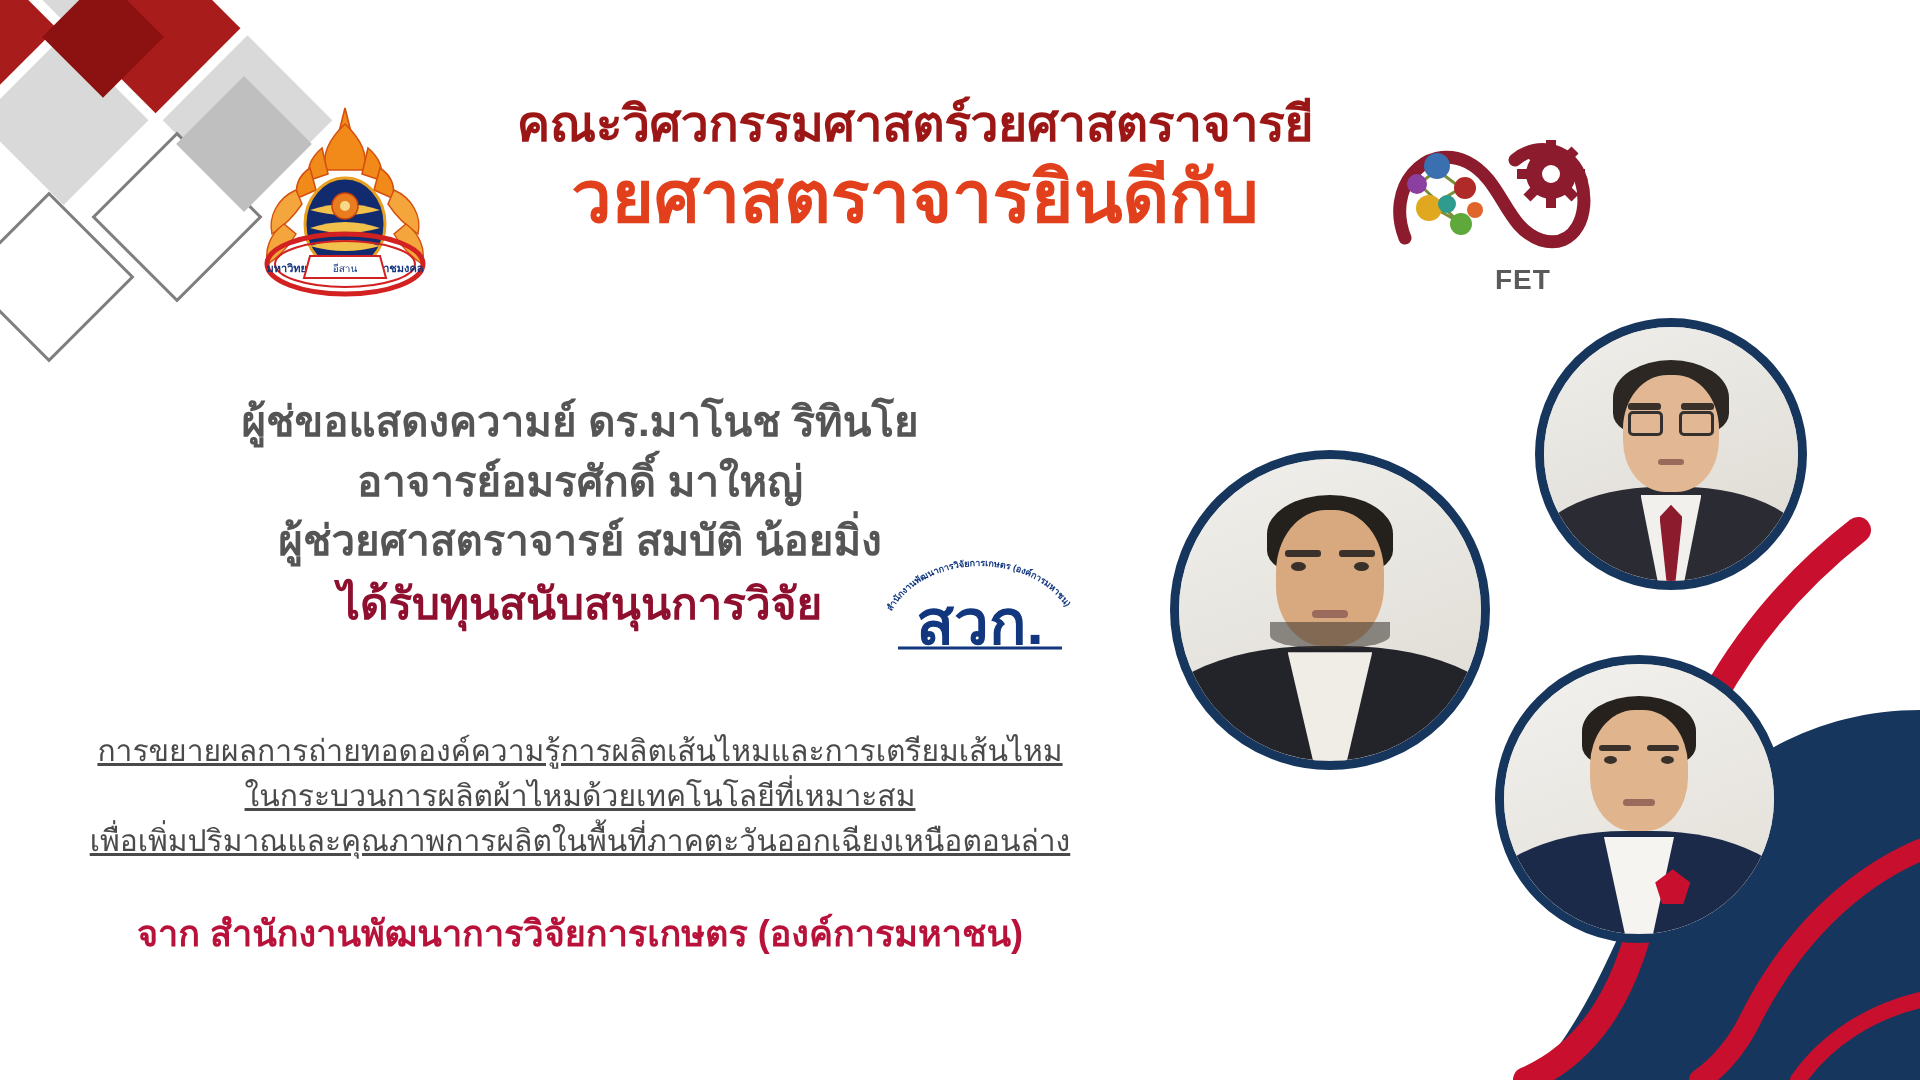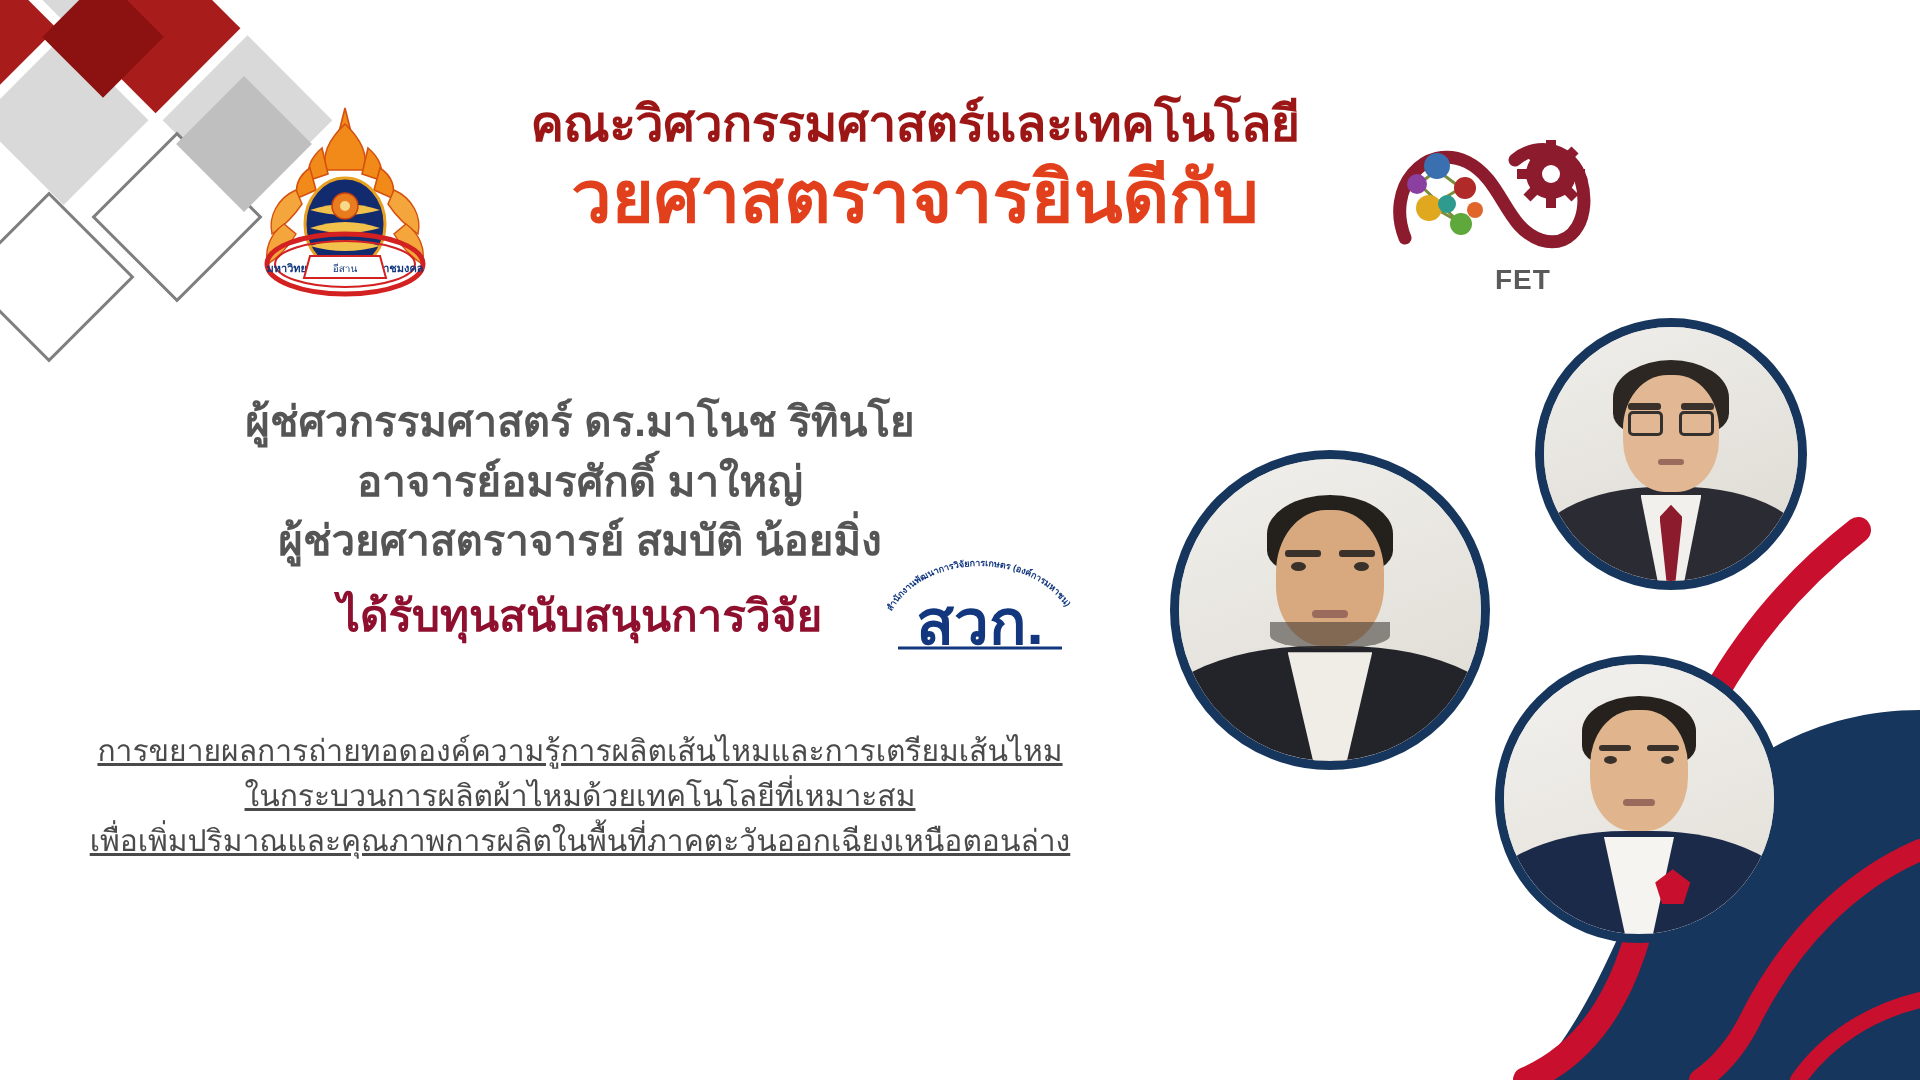--- a/index.html
+++ b/index.html
@@ -53,21 +53,21 @@
     width: 1040px;
     text-align: center;
     color: #555555;
   }
   .name-line {
     font-size: 42px; font-weight: bold; line-height: 1.42;
     white-space: nowrap;
   }
   .grant-line {
     font-size: 44px; font-weight: bold; color: #8e0f2e;
-    line-height: 1.5; margin-top: 12px;
+    line-height: 1.5; 
   }
 
   
   .arda-logo { position: absolute; left: 880px; top: 548px; width: 200px; height: 110px; }
 
   
   .description {
     position: absolute;
     top: 728px; left: 20px;
     width: 1120px;
@@ -159,21 +159,21 @@
         <ellipse cx="95" cy="158" rx="78" ry="30" fill="none" stroke="#d32020" stroke-width="5"></ellipse>
         <ellipse cx="95" cy="158" rx="70" ry="23" fill="none" stroke="#d32020" stroke-width="2"></ellipse>
         <text x="95" y="166" font-size="11" fill="#12377e" text-anchor="middle" font-family="'Liberation Sans', sans-serif" font-weight="bold">มหาวิทยาลัยเทคโนโลยีราชมงคล</text>
 
         <path d="M60 150 L130 150 L136 172 L54 172 Z" fill="#ffffff" stroke="#d32020" stroke-width="2"></path>
         <text x="95" y="166" font-size="10" fill="#12377e" text-anchor="middle" font-family="'Liberation Sans', sans-serif">อีสาน</text>
       </svg>
     </div>
 
     <div class="head-text">
-      <div class="line-faculty">คณะวิศวกรรมศาสตร์และเทคโนโลยี</div>
+      <div class="line-faculty">คณะวิศวกรรมศาสตร์วยศาสตราจารยี</div>
       <div class="line-congrats">วยศาสตราจารยินดีกับ</div>
     </div>
 
     <div class="fet-logo">
       <svg width="230" height="170" viewBox="0 0 230 170">
 
         <path d="M30 120 C10 70 50 24 92 44 C128 62 130 110 166 122 C200 132 216 96 206 62" fill="none" stroke="#8c1b2d" stroke-width="13" stroke-linecap="round"></path>
         <path d="M206 62 C198 32 164 22 140 42" fill="none" stroke="#8c1b2d" stroke-width="13" stroke-linecap="round"></path>
 
         <g stroke="#7b8f3a" stroke-width="3">
@@ -204,21 +204,21 @@
             <rect x="22" y="-5" width="12" height="10" transform="rotate(45)"></rect>
           </g>
           <circle cx="0" cy="0" r="9" fill="#ffffff"></circle>
         </g>
       </svg>
     </div>
     <div class="fet-label">FET</div>
   </div>
 
   <div class="names">
-    <div class="name-line">ผู้ช่ศวกรรมศาสตร์ ดร.มาโนช ริทินโย</div>
+    <div class="name-line">ผู้ช่ขอแสดงความย์ ดร.มาโนช ริทินโย</div>
     <div class="name-line">อาจารย์อมรศักดิ์ มาใหญ่</div>
     <div class="name-line">ผู้ช่วยศาสตราจารย์ สมบัติ น้อยมิ่ง</div>
     <div class="grant-line">ได้รับทุนสนับสนุนการวิจัย</div>
   </div>
 
   <div class="arda-logo">
     <svg width="200" height="120" viewBox="0 0 200 120">
       <path id="ardaArc" d="M8 72 A95 72 0 0 1 192 72" fill="none"></path>
       <text font-size="9" fill="#12377e" font-weight="bold" font-family="'Liberation Sans', sans-serif">
         <textPath href="#ardaArc" startOffset="4%">สำนักงานพัฒนาการวิจัยการเกษตร (องค์การมหาชน)</textPath>
@@ -227,20 +227,21 @@
       <path d="M18 100 L182 100" stroke="#12377e" stroke-width="3" fill="none"></path>
     </svg>
   </div>
 
   <div class="description">
     <div class="desc-line">การขยายผลการถ่ายทอดองค์ความรู้การผลิตเส้นไหมและการเตรียมเส้นไหม</div>
     <div class="desc-line">ในกระบวนการผลิตผ้าไหมด้วยเทคโนโลยีที่เหมาะสม</div>
     <div class="desc-line">เพื่อเพิ่มปริมาณและคุณภาพการผลิตในพื้นที่ภาคตะวันออกเฉียงเหนือตอนล่าง</div>
   </div>
 
+  <div class="source-line">จาก สำนักงานพัฒนาการวิจัยการเกษตร (องค์การมหาชน)</div>
 
   <div class="swoosh-layer">
     <svg width="1250" height="700" viewBox="0 0 1250 700">
       <path d="M1250 330 C1120 330 1010 410 960 530 C930 600 900 660 860 700 L1250 700 Z" fill="#17365d"></path>
       <path d="M1188 150 C1060 250 1000 380 980 500 C962 610 920 672 856 700" fill="none" stroke="#c8102e" stroke-width="26" stroke-linecap="round"></path>
       <path d="M1250 470 C1180 500 1120 560 1080 640 C1066 668 1050 686 1030 700" fill="none" stroke="#c8102e" stroke-width="22" stroke-linecap="round"></path>
       <path d="M1250 620 C1200 632 1156 660 1128 700" fill="none" stroke="#c8102e" stroke-width="16" stroke-linecap="round"></path>
     </svg>
   </div>
 

